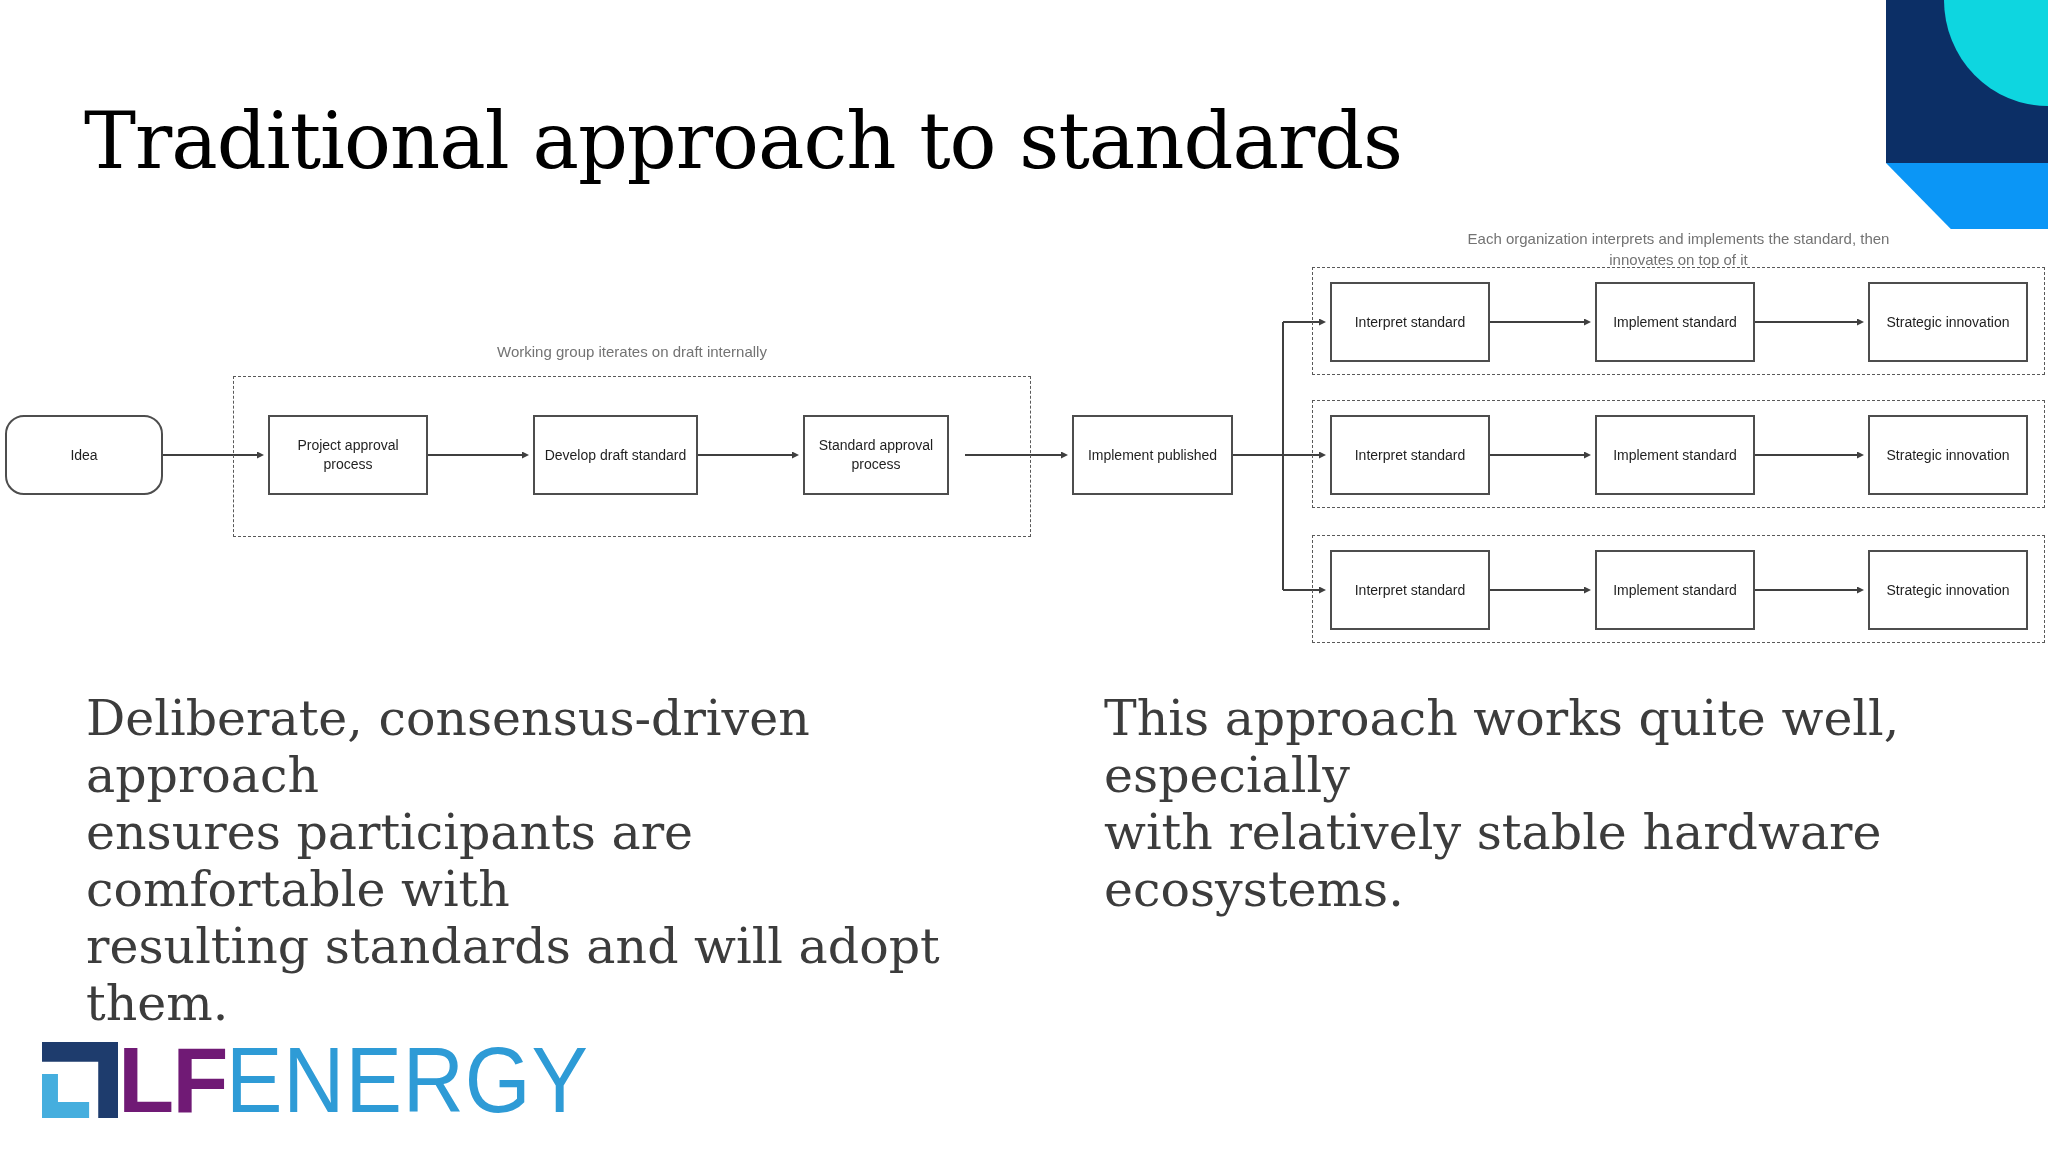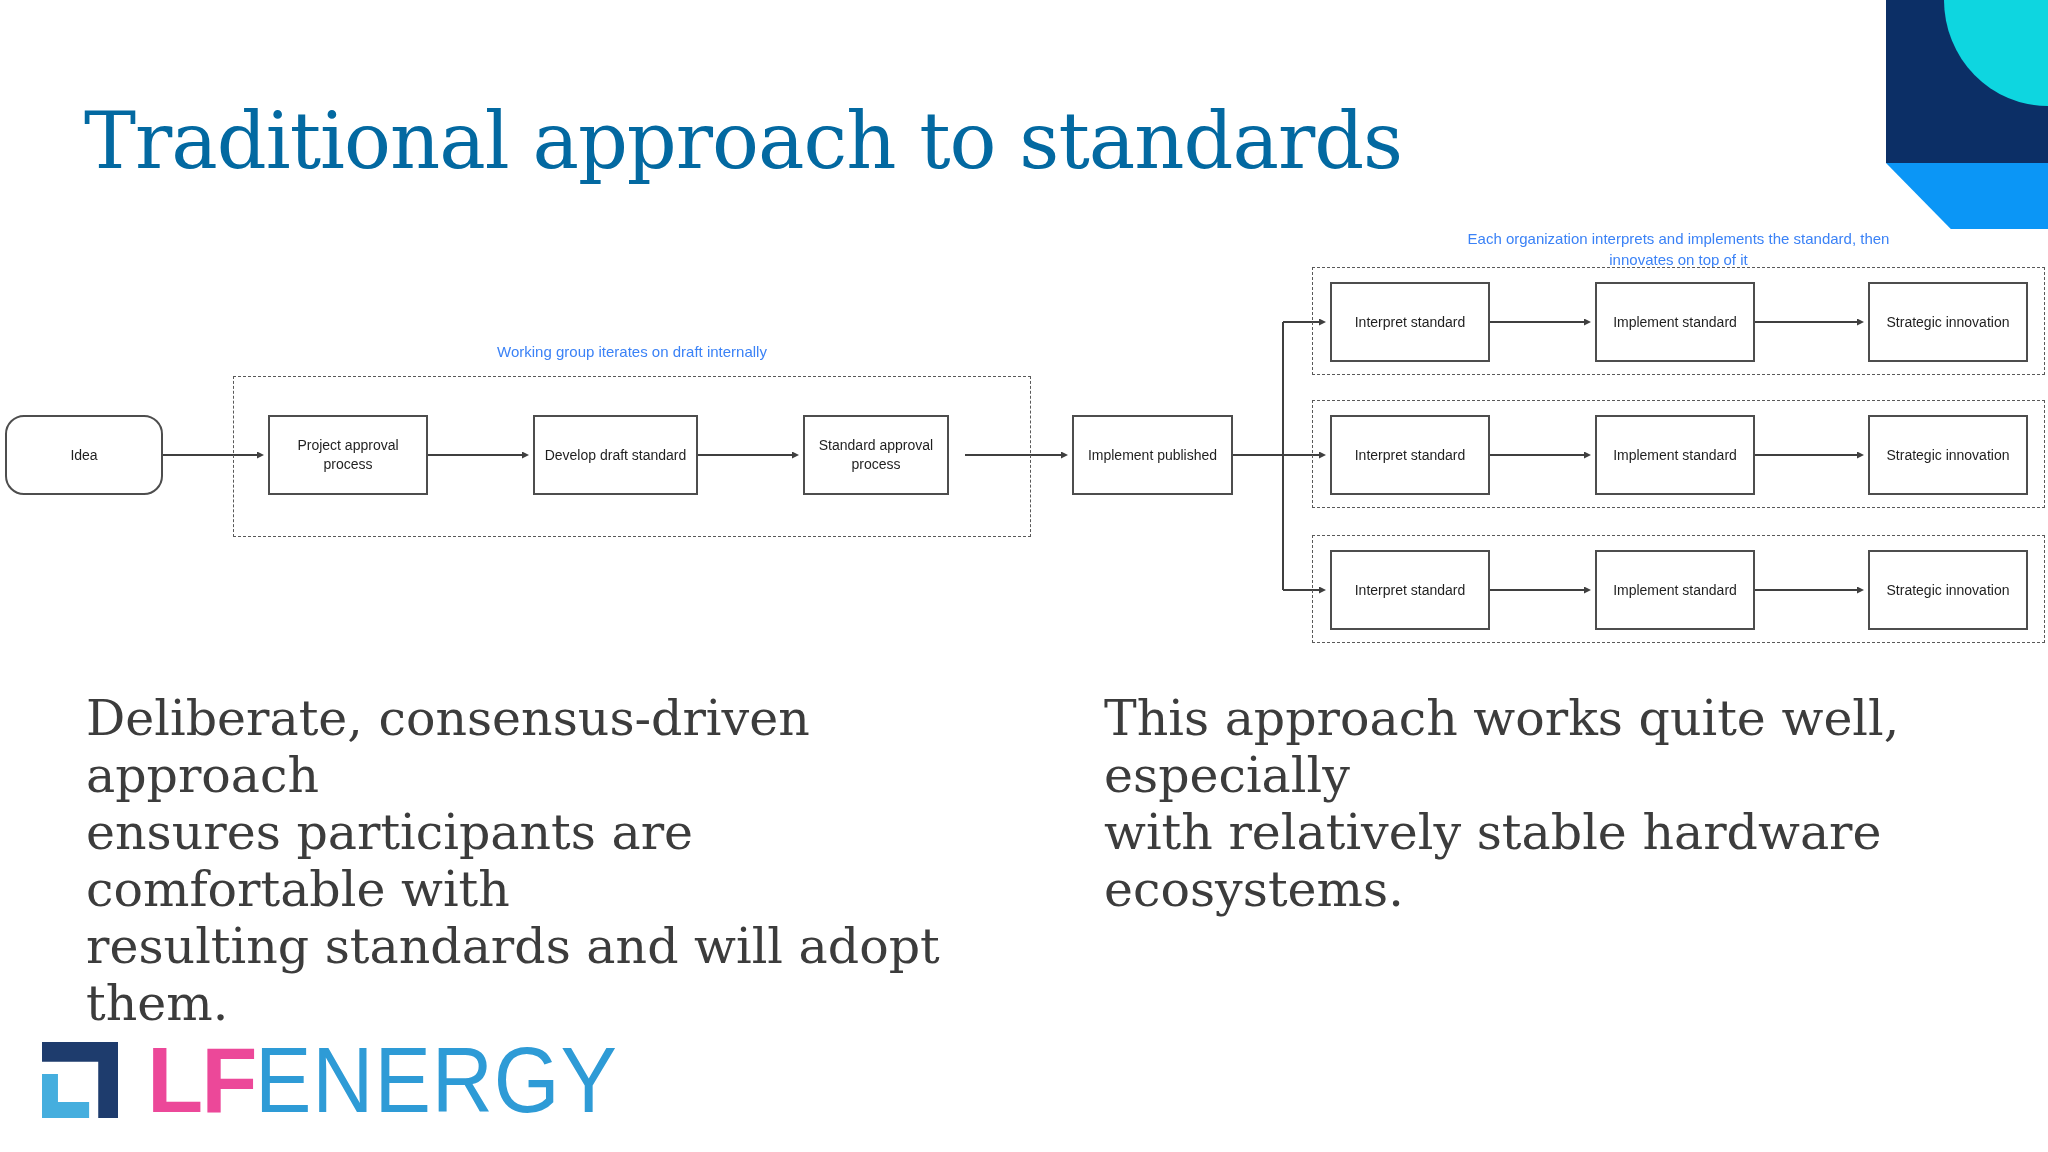--- a/index.html
+++ b/index.html
@@ -8,46 +8,46 @@
     overflow:hidden;font-family:"Liberation Sans",sans-serif;
   }
   
   .corner-navy{position:absolute;left:1886px;top:0;width:162px;height:163px;background:#0c2f66;}
   .corner-cyan{position:absolute;left:1944px;top:0;width:104px;height:106px;background:#0ed6e0;border-bottom-left-radius:100% 100%;}
   .corner-blue{position:absolute;left:1886px;top:163px;width:162px;height:66px;background:#0b96f6;
     clip-path:polygon(0 0,100% 0,100% 100%,40% 100%);}
   
   .title{
     position:absolute;left:84px;top:96px;
-    font-family:"DejaVu Serif",serif;font-weight:400;font-size:78px;color:#0369a1;
+    font-family:"DejaVu Serif",serif;font-weight:400;font-size:78px;color:#000000;
     letter-spacing:-1px;white-space:nowrap;
   }
   
   .diagram{position:absolute;left:0;top:0;width:2048px;height:660px;}
   .flow-box{
     position:absolute;background:#fff;border:2px solid #4d4d4d;
     display:flex;align-items:center;justify-content:center;text-align:center;
     font-size:14px;line-height:1.35;color:#1f1f1f;box-sizing:border-box;padding:8px 8px;
   }
   .dashed-box{position:absolute;border:1.5px dashed #595959;box-sizing:border-box;}
   .group-label{
-    position:absolute;text-align:center;font-size:15px;line-height:21px;color:#3b82f6;
+    position:absolute;text-align:center;font-size:15px;line-height:21px;color:#737373;
   }
   .arrow-layer{position:absolute;left:0;top:0;width:2048px;height:660px;pointer-events:none;}
   
   .note{
     position:absolute;top:690px;
     font-family:"DejaVu Serif",serif;font-size:49px;line-height:57px;color:#3c3c3c;
     font-weight:400;letter-spacing:0;
   }
   .note-left{left:86px;width:860px;}
   .note-right{left:1104px;width:900px;}
   
   .logo{position:absolute;left:42px;top:1040px;display:flex;align-items:center;height:80px;}
-  .logo-lf{font-size:92px;font-weight:700;color:#ec4899;margin-left:29px;letter-spacing:-2px;line-height:1;}
+  .logo-lf{font-size:92px;font-weight:700;color:#701a75;margin-left:0;letter-spacing:-2px;line-height:1;}
   .logo-energy{font-size:92px;font-weight:200;color:#2e9bd6;line-height:1;letter-spacing:1px;transform:scaleX(.92);transform-origin:left center;}
 </style>
 </head>
 <body>
 
 <div class="slide">
 
   <div class="corner-navy"></div>
   <div class="corner-cyan"></div>
   <div class="corner-blue"></div>

